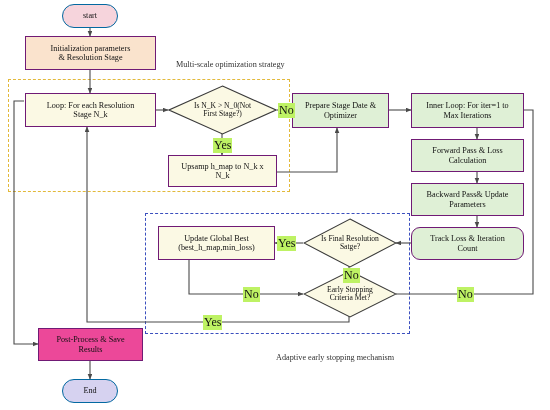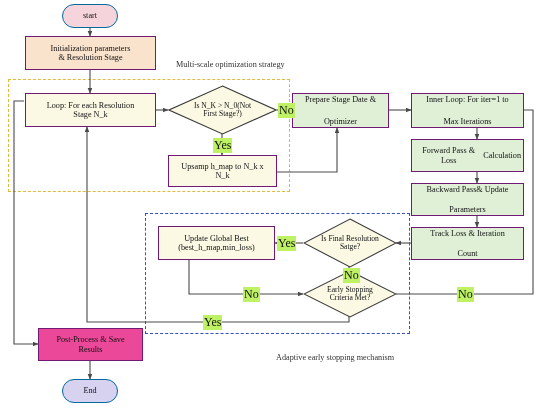--- a/index.html
+++ b/index.html
@@ -32,21 +32,21 @@
     line-height: 1.12;
     color: #111111;
     font-size: 8.2px;
     padding: 1px 2px;
   }
   .rect {
     border: 1px solid #701a75;
   }
   .fill-peach   { background: #fae3cd; }
   .fill-cream   { background: #fbf9e4; }
-  .fill-green   { background: #dff0d6; justify-content: space-between; }
+  .fill-green   { background: #dff0d6; }
   .fill-cyan    { background: #ec4899; }
   .term {
     border: 1px solid #0369a1;
     border-radius: 12px;
   }
   .fill-pink   { background: #f6d4dc; }
   .fill-purple { background: #d6d2f0; }
   .diamond-wrap {
     position: absolute;
   }
@@ -173,31 +173,31 @@
   <div class="node rect fill-green" style="left:292px; top:93px; width:97px; height:35px; flex-direction:column;">
     <span>Prepare Stage Date &amp;</span>
     <span>Optimizer</span>
   </div>
 
   <div class="node rect fill-green" style="left:411px; top:93px; width:113px; height:35px; flex-direction:column;">
     <span>Inner Loop: For iter=1 to</span>
     <span>Max Iterations</span>
   </div>
 
-  <div class="node rect fill-green" style="left:411px; top:139px; width:113px; height:33px; ">
+  <div class="node rect fill-green" style="left:411px; top:139px; width:113px; height:33px; flex-direction:column;">
     <span>Forward Pass &amp; Loss</span>
     <span>Calculation</span>
   </div>
 
   <div class="node rect fill-green" style="left:411px; top:183px; width:113px; height:33px; flex-direction:column;">
     <span>Backward Pass&amp; Update</span>
     <span>Parameters</span>
   </div>
 
-  <div class="node rect fill-green" style="left:411px; top:227px; width:113px; height:33px; flex-direction:column;">
+  <div class="node rect fill-green" style="left:411px; top:227px; width:113px; height:33px; flex-direction:column;border-radius:9px;">
     <span>Track Loss &amp; Iteration</span>
     <span>Count</span>
   </div>
 
   <div class="diamond-wrap" style="left:303px; top:218px; width:94px; height:50px;">
     <svg width="94" height="50">
       <polygon points="47,1 93,25 47,49 1,25" fill="#fbf9e4" stroke="#3a3a3a" stroke-width="1.1"></polygon>
     </svg>
     <div class="diamond-label" style="flex-direction:column;">
       <span>Is Final Resolution</span>

